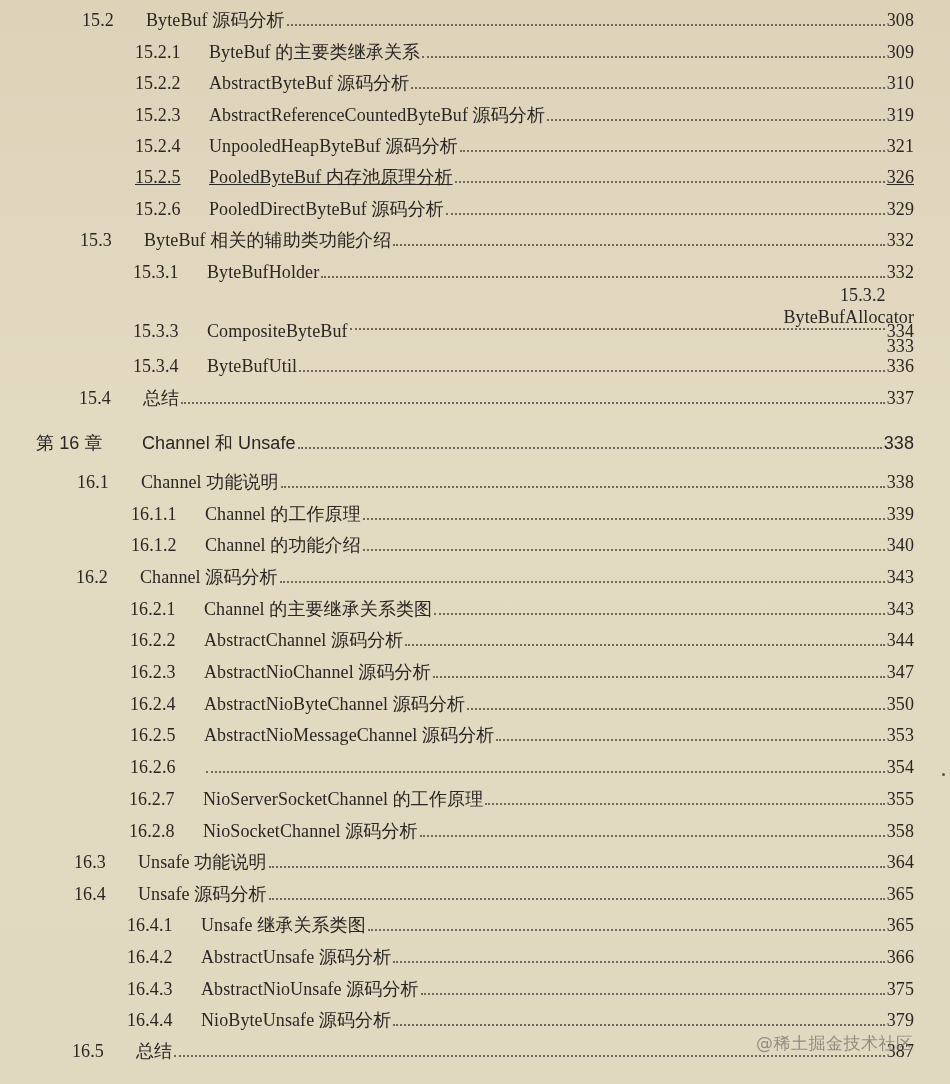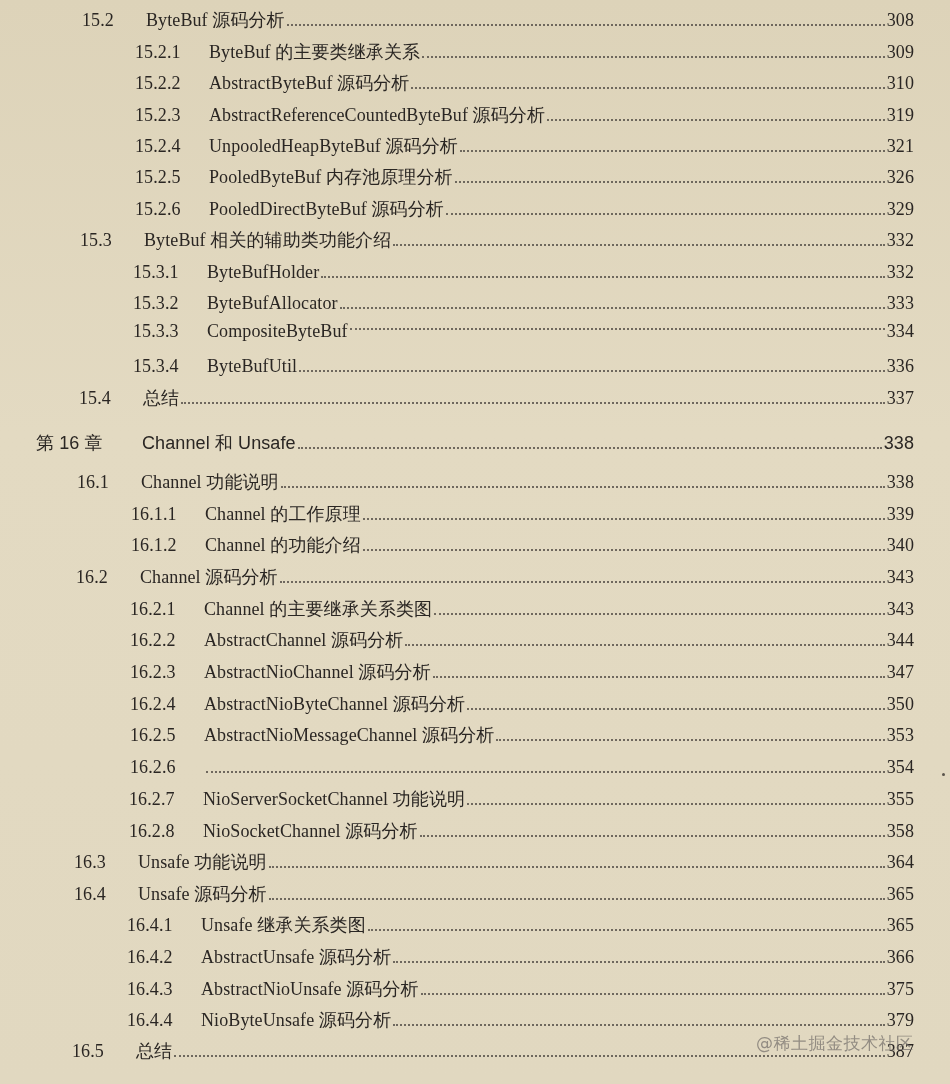--- a/index.html
+++ b/index.html
@@ -111,21 +111,21 @@
     <span class="page-no">319</span>
   </div>
 
   <div class="row lvl3" style="top:127px;left:135px;">
     <span class="num">15.2.4</span>
     <span class="title">UnpooledHeapByteBuf 源码分析</span>
     <span class="leader"></span>
     <span class="page-no">321</span>
   </div>
 
-  <div class="row lvl3" style="top:158px;left:135px;">
+  <div class="row lvl3" style="top:158px;left:135px;text-decoration:underline;">
     <span class="num">15.2.5</span>
     <span class="title">PooledByteBuf 内存池原理分析</span>
     <span class="leader"></span>
     <span class="page-no">326</span>
   </div>
 
   <div class="row lvl3" style="top:190px;left:135px;">
     <span class="num">15.2.6</span>
     <span class="title">PooledDirectByteBuf 源码分析</span>
     <span class="leader"></span>
@@ -139,21 +139,21 @@
     <span class="page-no">332</span>
   </div>
 
   <div class="row lvl3" style="top:253px;left:133px;">
     <span class="num">15.3.1</span>
     <span class="title">ByteBufHolder</span>
     <span class="leader"></span>
     <span class="page-no">332</span>
   </div>
 
-  <div class="row lvl3" style="top:284px;left:133px;">
+  <div class="row lvl3" style="top:284px;left:133px;flex-direction:column;">
     <span class="num">15.3.2</span>
     <span class="title">ByteBufAllocator</span>
     <span class="leader"></span>
     <span class="page-no">333</span>
   </div>
 
   <div class="row lvl3" style="top:316px;left:133px;align-items:center;">
     <span class="num">15.3.3</span>
     <span class="title">CompositeByteBuf</span>
     <span class="leader"></span>
@@ -245,21 +245,21 @@
   </div>
 
   <div class="row lvl3" style="top:748px;left:130px;">
     <span class="num">16.2.6</span>
     <span class="leader"></span>
     <span class="page-no">354</span>
   </div>
 
   <div class="row lvl3" style="top:780px;left:129px;">
     <span class="num">16.2.7</span>
-    <span class="title">NioServerSocketChannel 功能说明</span>
+    <span class="title">NioServerSocketChannel 的工作原理</span>
     <span class="leader"></span>
     <span class="page-no">355</span>
   </div>
 
   <div class="row lvl3" style="top:812px;left:129px;">
     <span class="num">16.2.8</span>
     <span class="title">NioSocketChannel 源码分析</span>
     <span class="leader"></span>
     <span class="page-no">358</span>
   </div>

